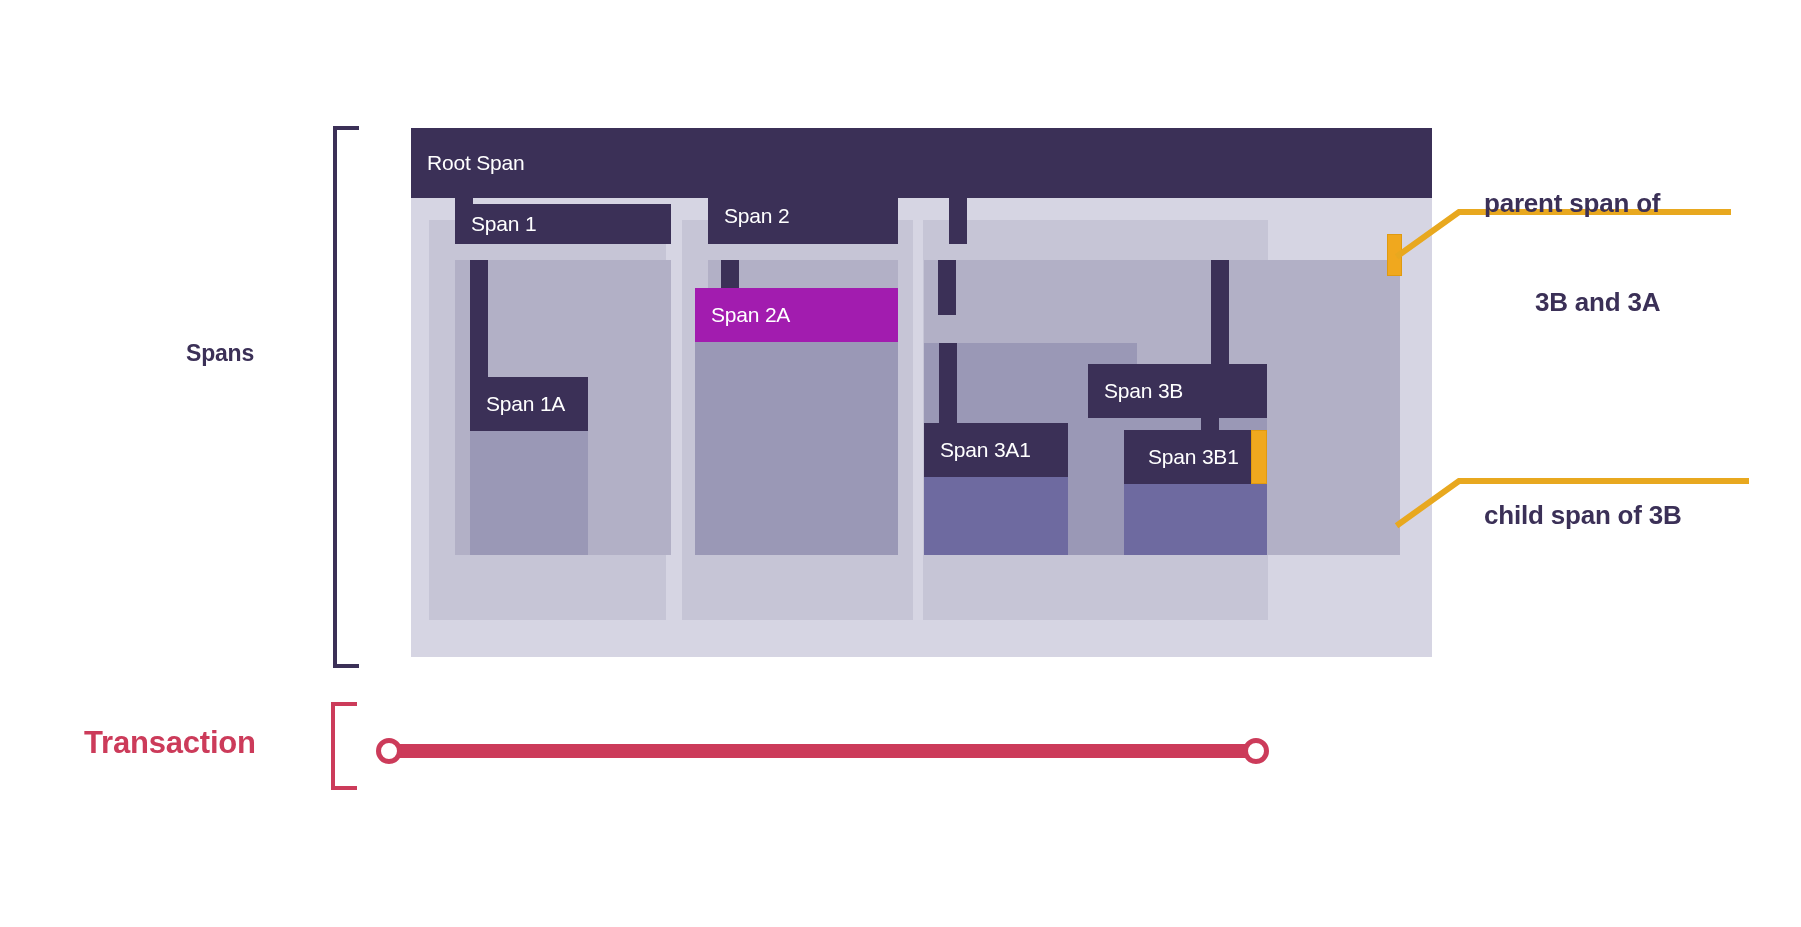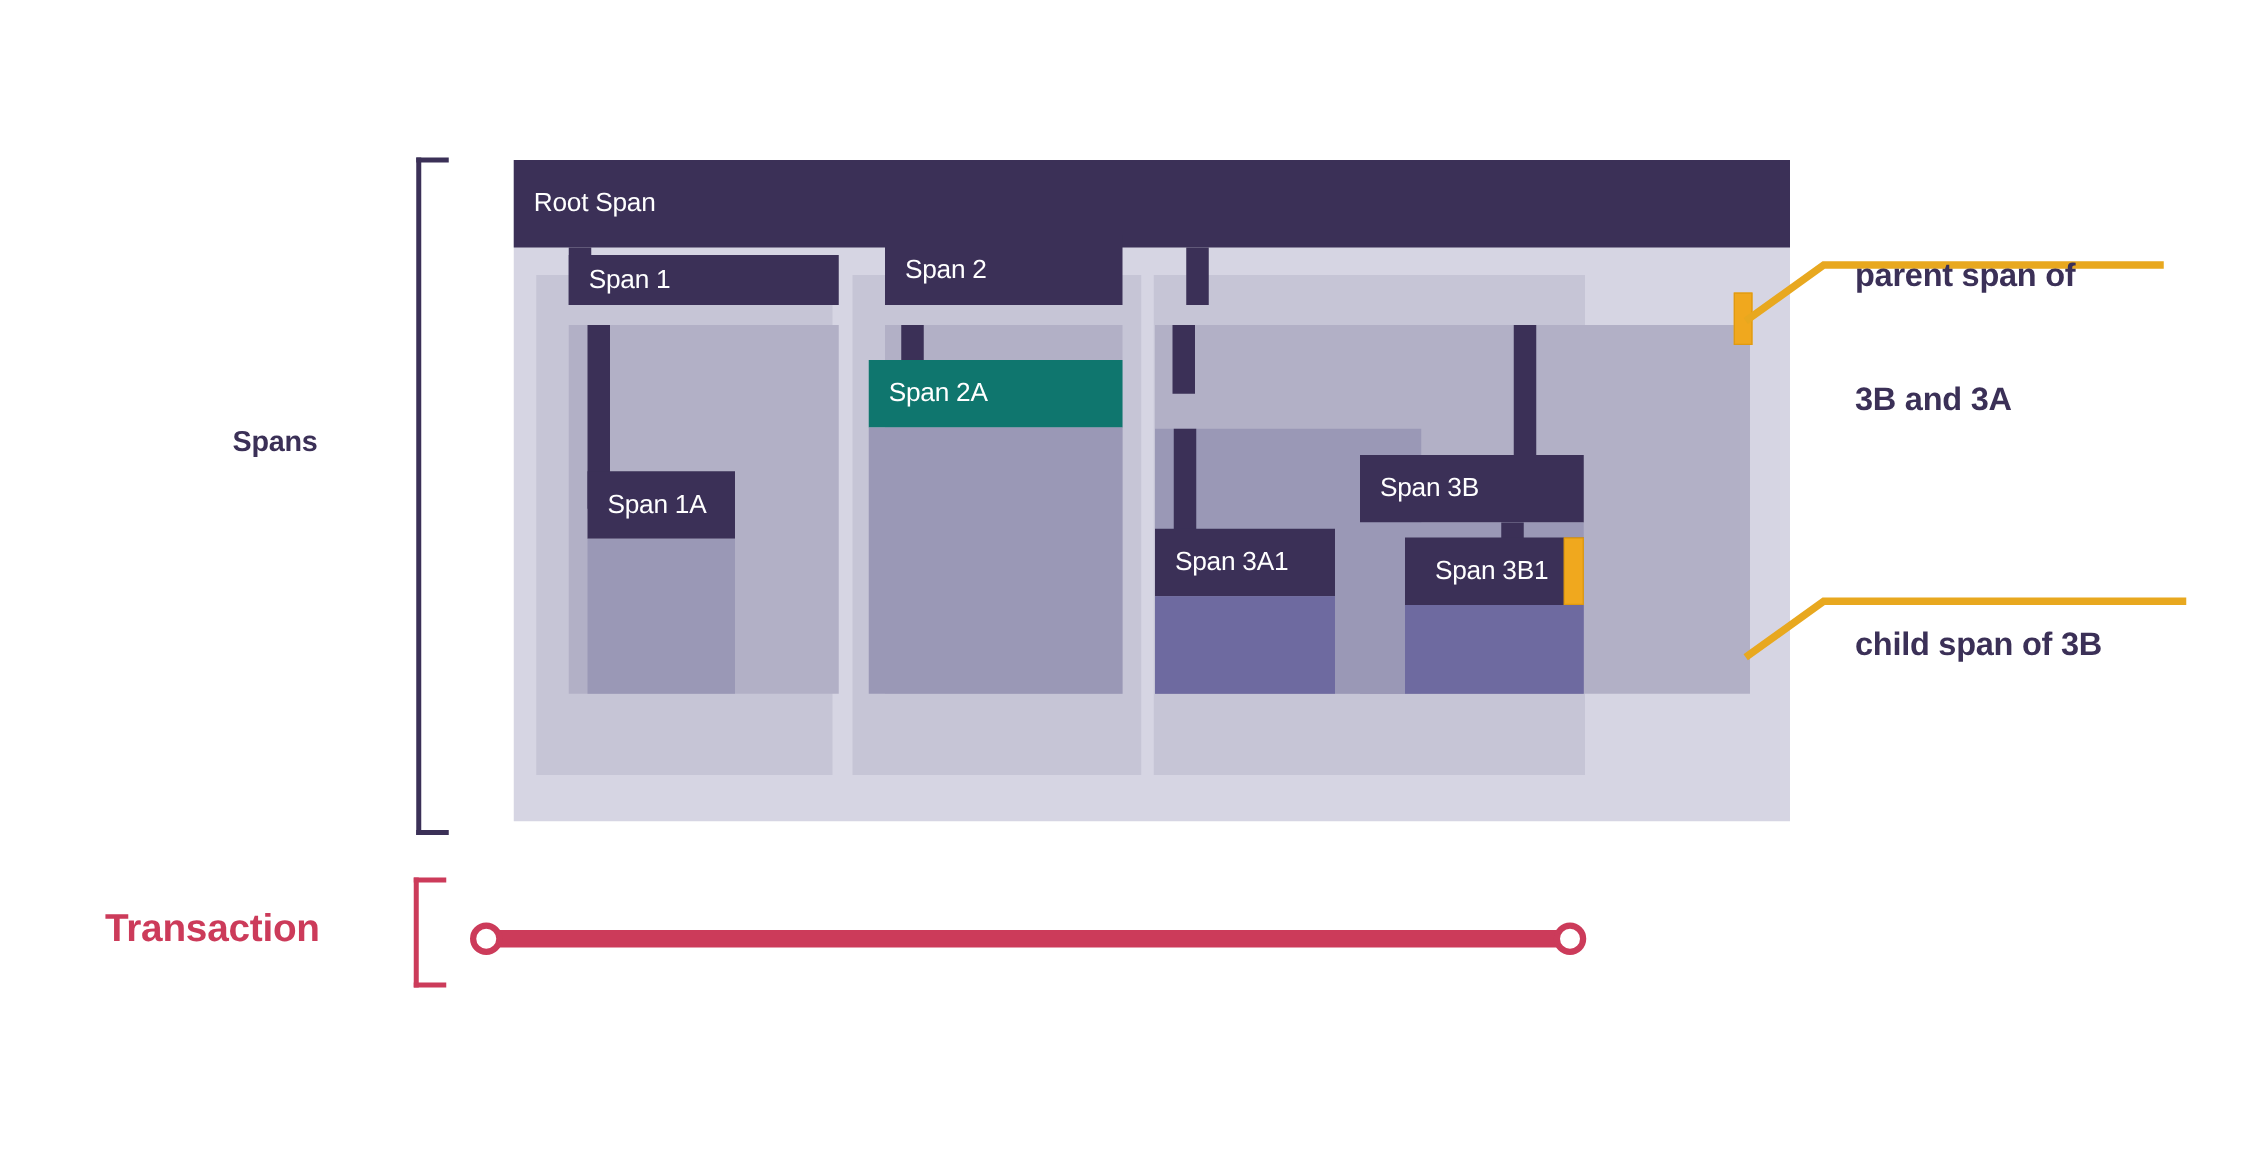--- a/index.html
+++ b/index.html
@@ -99,21 +99,21 @@
     font-size: 21px;
     font-weight: normal;
     letter-spacing: -0.2px;
     display: flex;
     align-items: center;
     box-sizing: border-box;
     padding-left: 16px;
     white-space: nowrap;
   }
   .bar.dark {
-    background: #0f766e;
+    background: #a21caf;
   }
   .stem {
     position: absolute;
     background: #3b3057;
   }
 
   
   .marker {
     position: absolute;
     background: #f0a81e;
@@ -234,21 +234,21 @@
 
     <div class="marker" style="left:976px; top:106px; width:15px; height:42px;"></div>
     <div class="marker" style="left:840px; top:302px; width:16px; height:54px;"></div>
   </div>
 
   <svg class="leader" viewBox="0 0 1801 927" xmlns="http://www.w3.org/2000/svg">
     <polyline points="1399,255 1459,212 1728,212" fill="none" stroke="#e8a81f" stroke-width="6" stroke-linecap="square" stroke-linejoin="miter"></polyline>
     <polyline points="1399,524 1459,481 1746,481" fill="none" stroke="#e8a81f" stroke-width="6" stroke-linecap="square" stroke-linejoin="miter"></polyline>
   </svg>
 
-  <div class="callout-text" id="callout-parent" style="left:1484px; top:137px;">
+  <div class="callout-text" id="callout-parent" style="left:1484px; top:120px;text-align:right;">
     <div>parent span of</div>
     <div>3B and 3A</div>
   </div>
 
   <div class="callout-text" id="callout-child" style="left:1484px; top:432px;">
     <div>child span of 3B</div>
   </div>
 
   <div id="txn-line"></div>
   <div class="txn-dot" id="txn-dot-start"></div>

